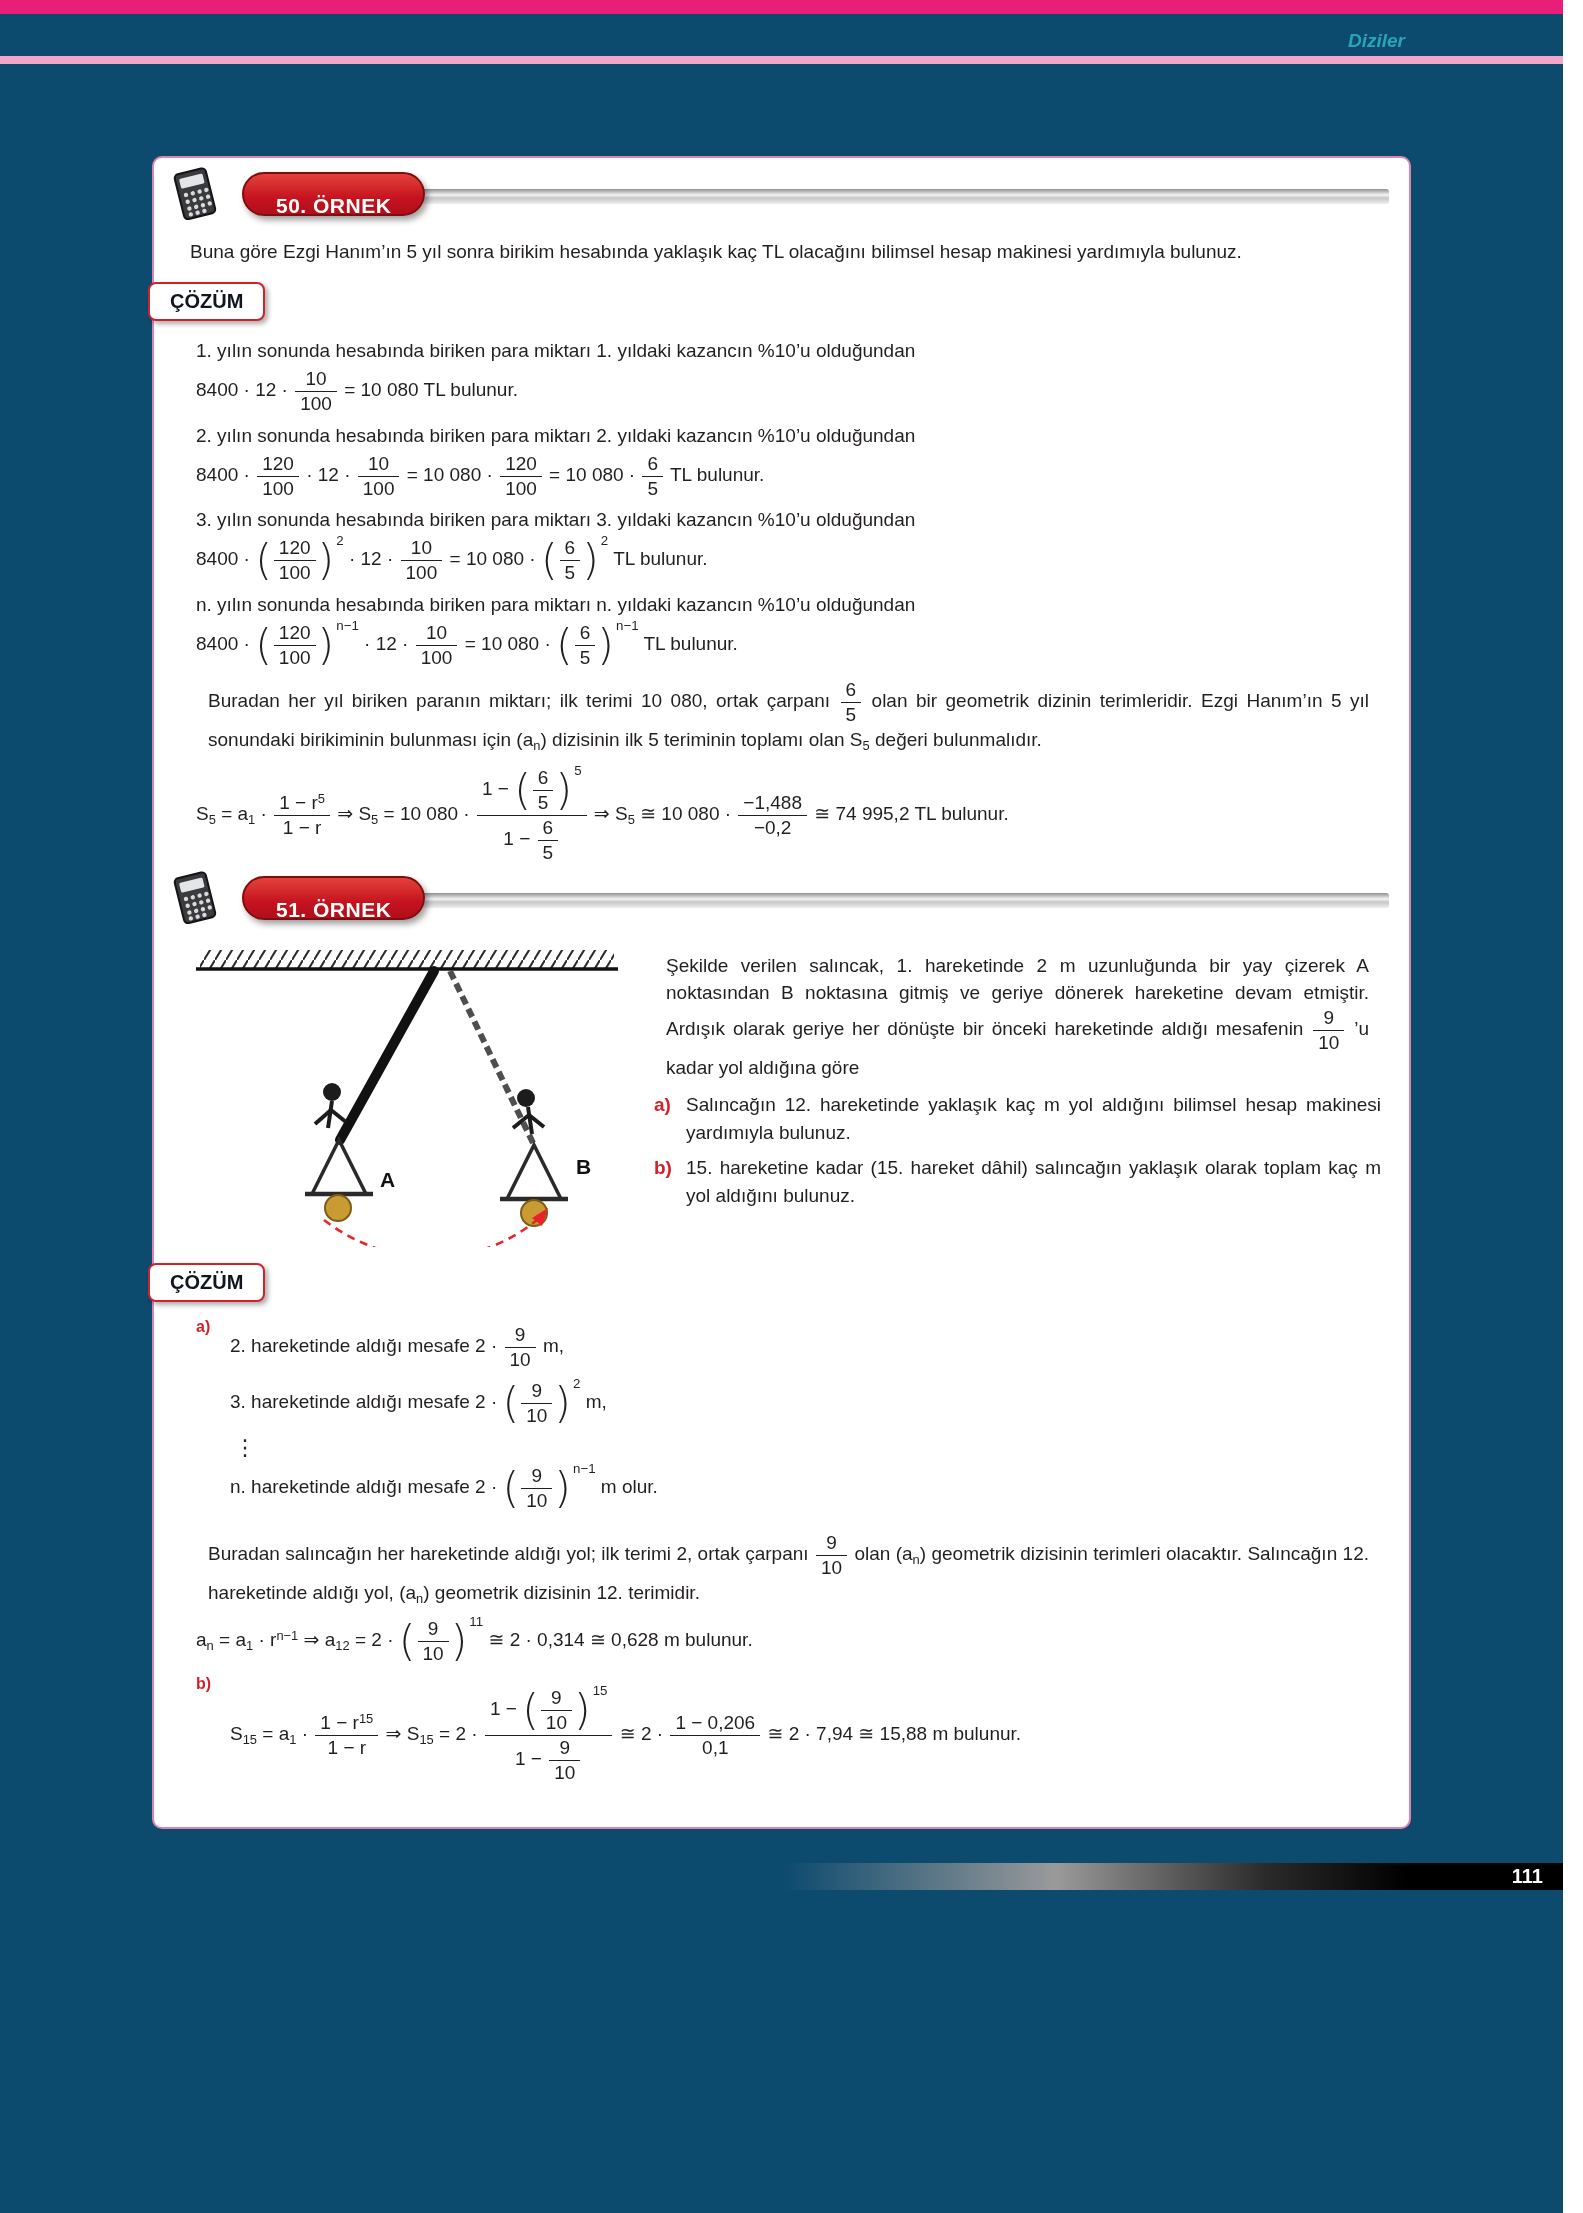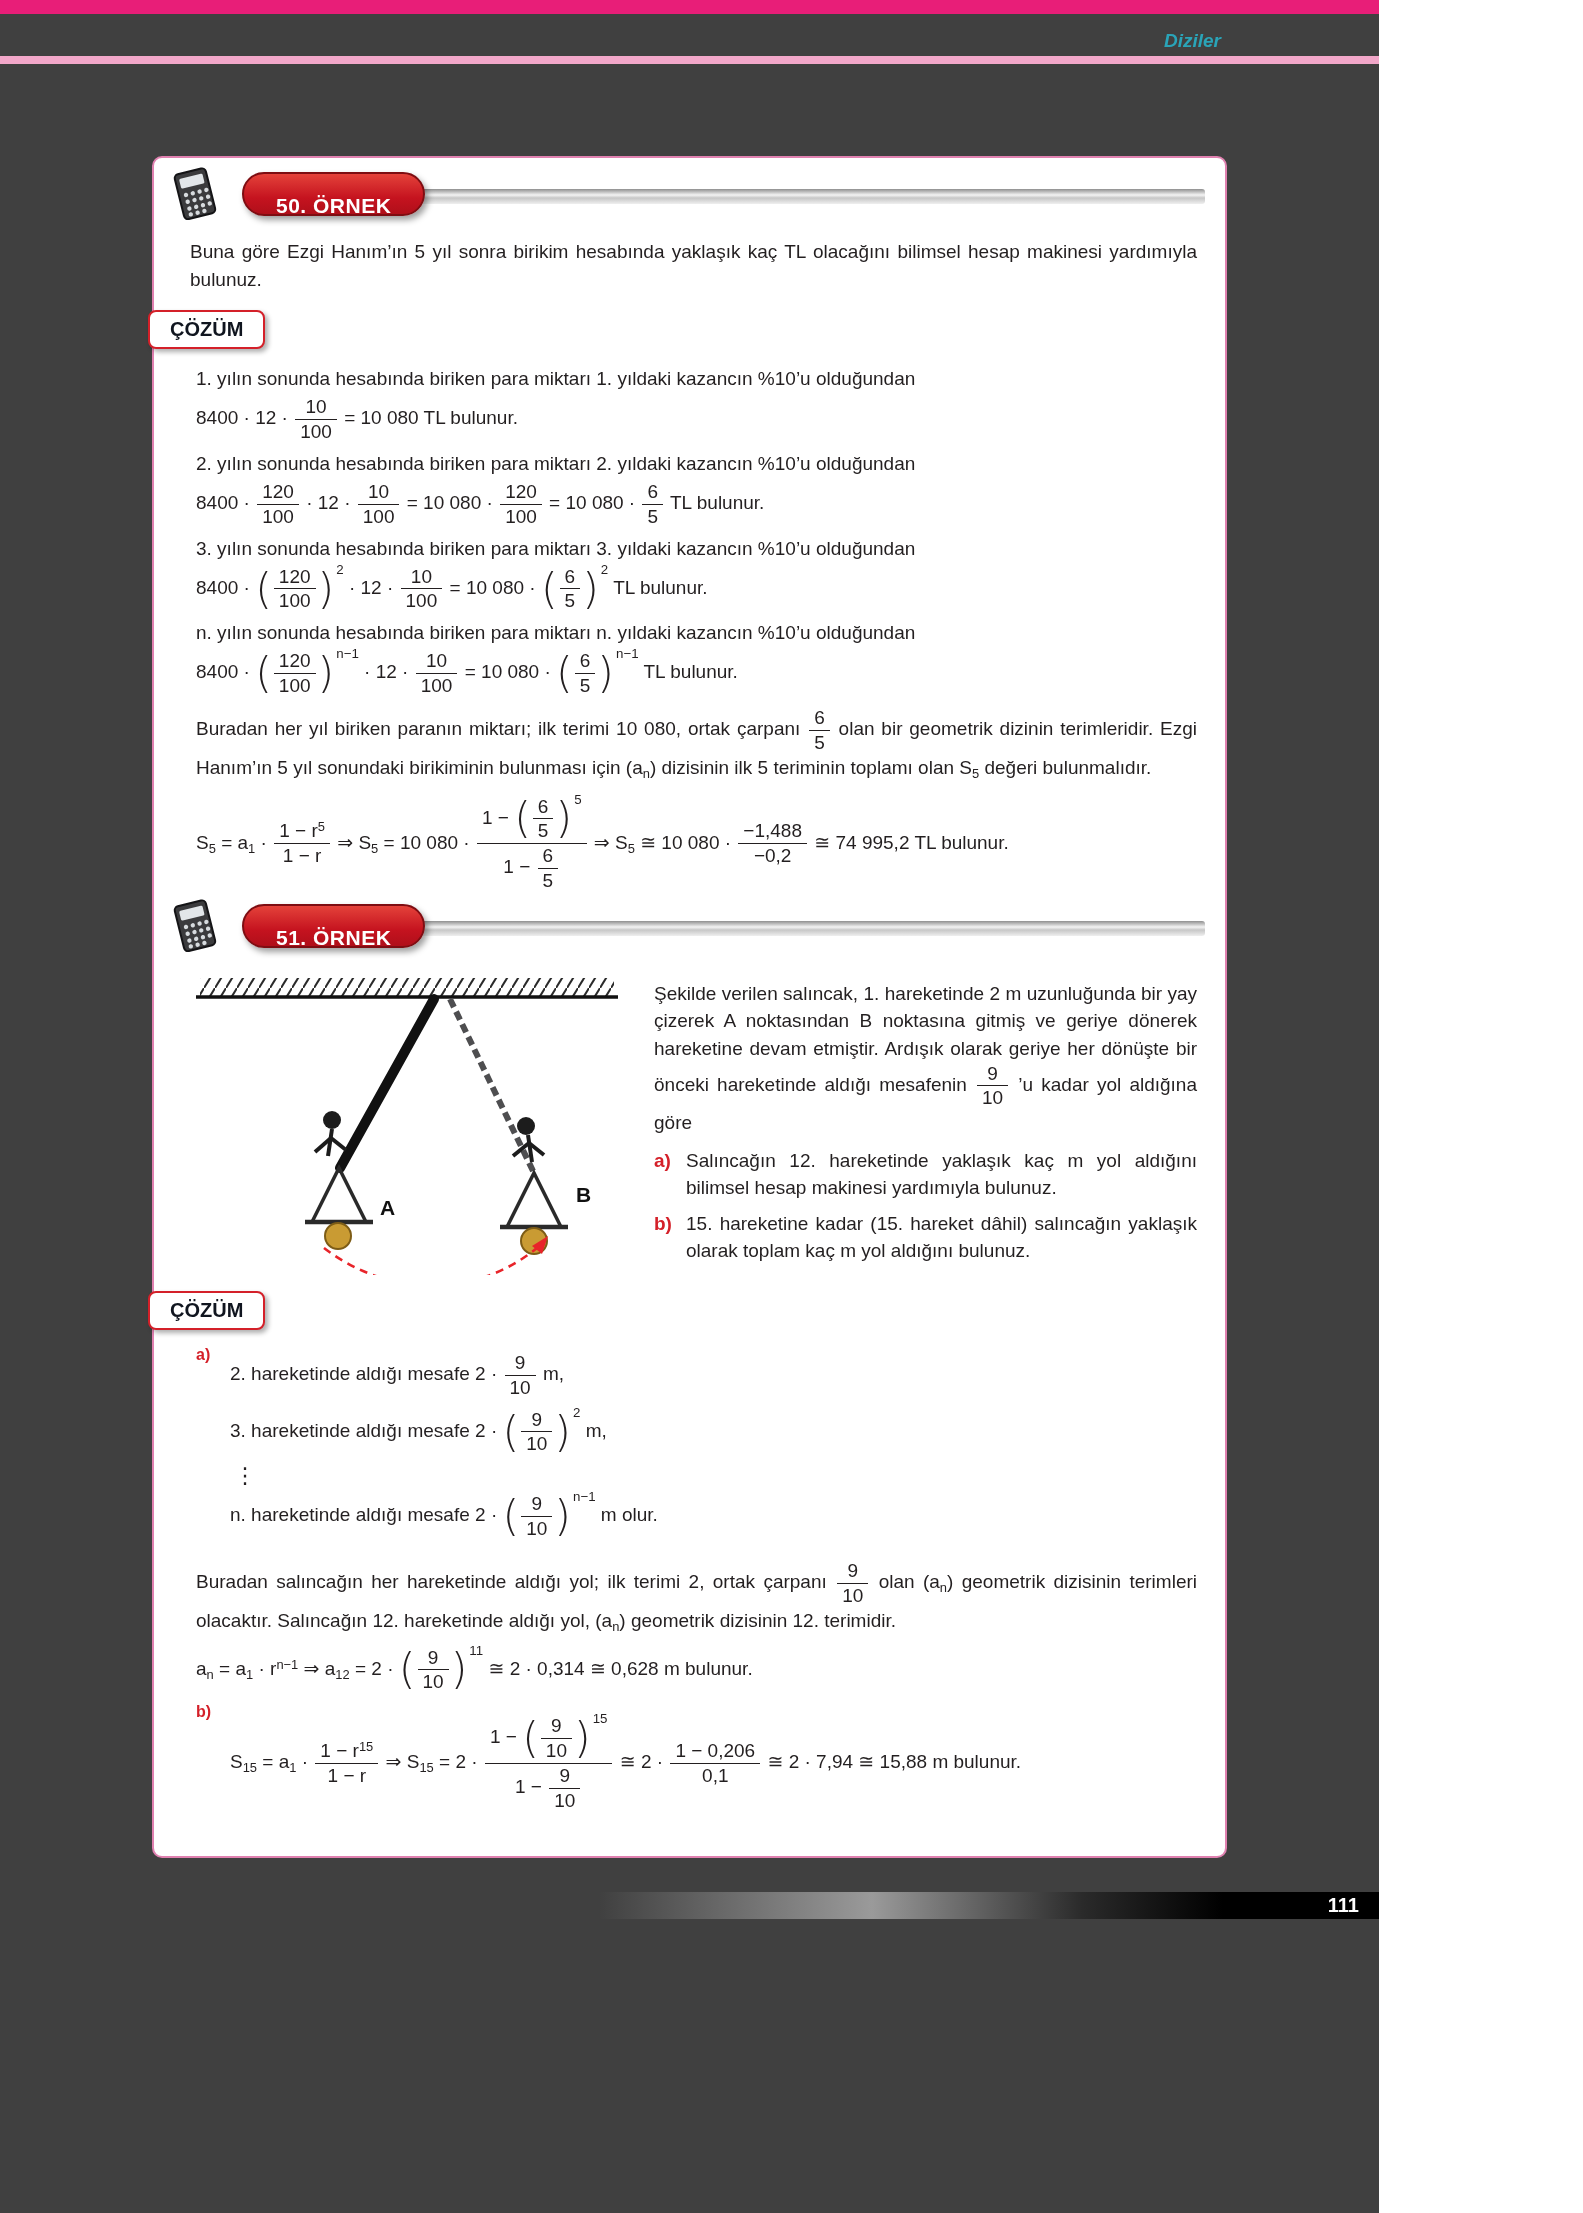--- a/index.html
+++ b/index.html
@@ -1,20 +1,20 @@
 <!DOCTYPE html>
 <html lang="tr"><head>
 <meta charset="utf-8">
 <style>
   * { margin:0; padding:0; box-sizing:border-box; }
   html,body { background:#ffffff; }
   body {
     width:1583px; font-family:"Liberation Sans", sans-serif; color:#231f20;
   }
-  .page { position:relative; width:1379px; min-height:2213px; background:#404040; overflow:hidden; }
+  .page { position:relative; width:1563px; min-height:2213px; background:#0c4a6e; overflow:hidden; }
 
   
   .topbar1 { height:14px; background:#e81e78; }
   .chapter-head { height:42px; display:flex; align-items:flex-end; justify-content:flex-end; padding:0 158px 4px 0; }
   .chapter-title { color:#2aa4b8; font-style:italic; font-weight:bold; font-size:19px; }
   .topbar2 { height:8px; background:#f2a7c9; }
 
   
   .frame {
     margin:92px 152px 0 152px;
@@ -43,21 +43,21 @@
     display:inline-block; margin:8px 0 10px -34px; padding:6px 20px;
     border:2px solid #d42029; border-radius:8px; background:#fff;
     font-weight:bold; font-size:20px; color:#10151f;
     box-shadow:3px 3px 5px rgba(0,0,0,.32);
   }
   .solution { padding-left:14px; }
   .step { font-size:19px; margin:9px 0 4px 0; }
 
   
   .formula { font-size:19px; margin:6px 0 10px 0; line-height:1.45; }
-  .formula.para-flow { text-align:justify; margin:10px 0; }
+  .formula.para-flow { text-align:justify; margin:10px 12px; }
   .formula.big { margin:12px 0 14px 0; }
   .frac { display:inline-block; vertical-align:middle; text-align:center; line-height:1.15; margin:0 2px; }
   .frac > .num { display:block; padding:0 5px 1px 5px; }
   .frac > .den { display:block; border-top:1.6px solid #231f20; padding:1px 5px 0 5px; }
   .pgroup { display:inline-flex; align-items:center; vertical-align:middle; }
   .bigp { font-size:225%; font-weight:300; line-height:1; font-family:"DejaVu Sans", sans-serif; }
   .pexp { align-self:flex-start; font-size:70%; line-height:1; margin:-3px 0 0 2px; }
   .msub { font-size:68%; vertical-align:-0.32em; }
   .msup { font-size:68%; vertical-align:0.5em; }
 

